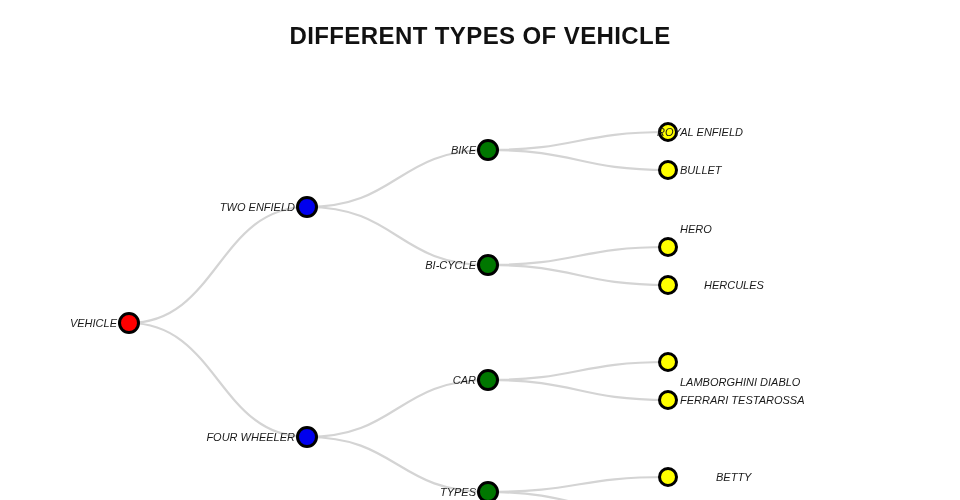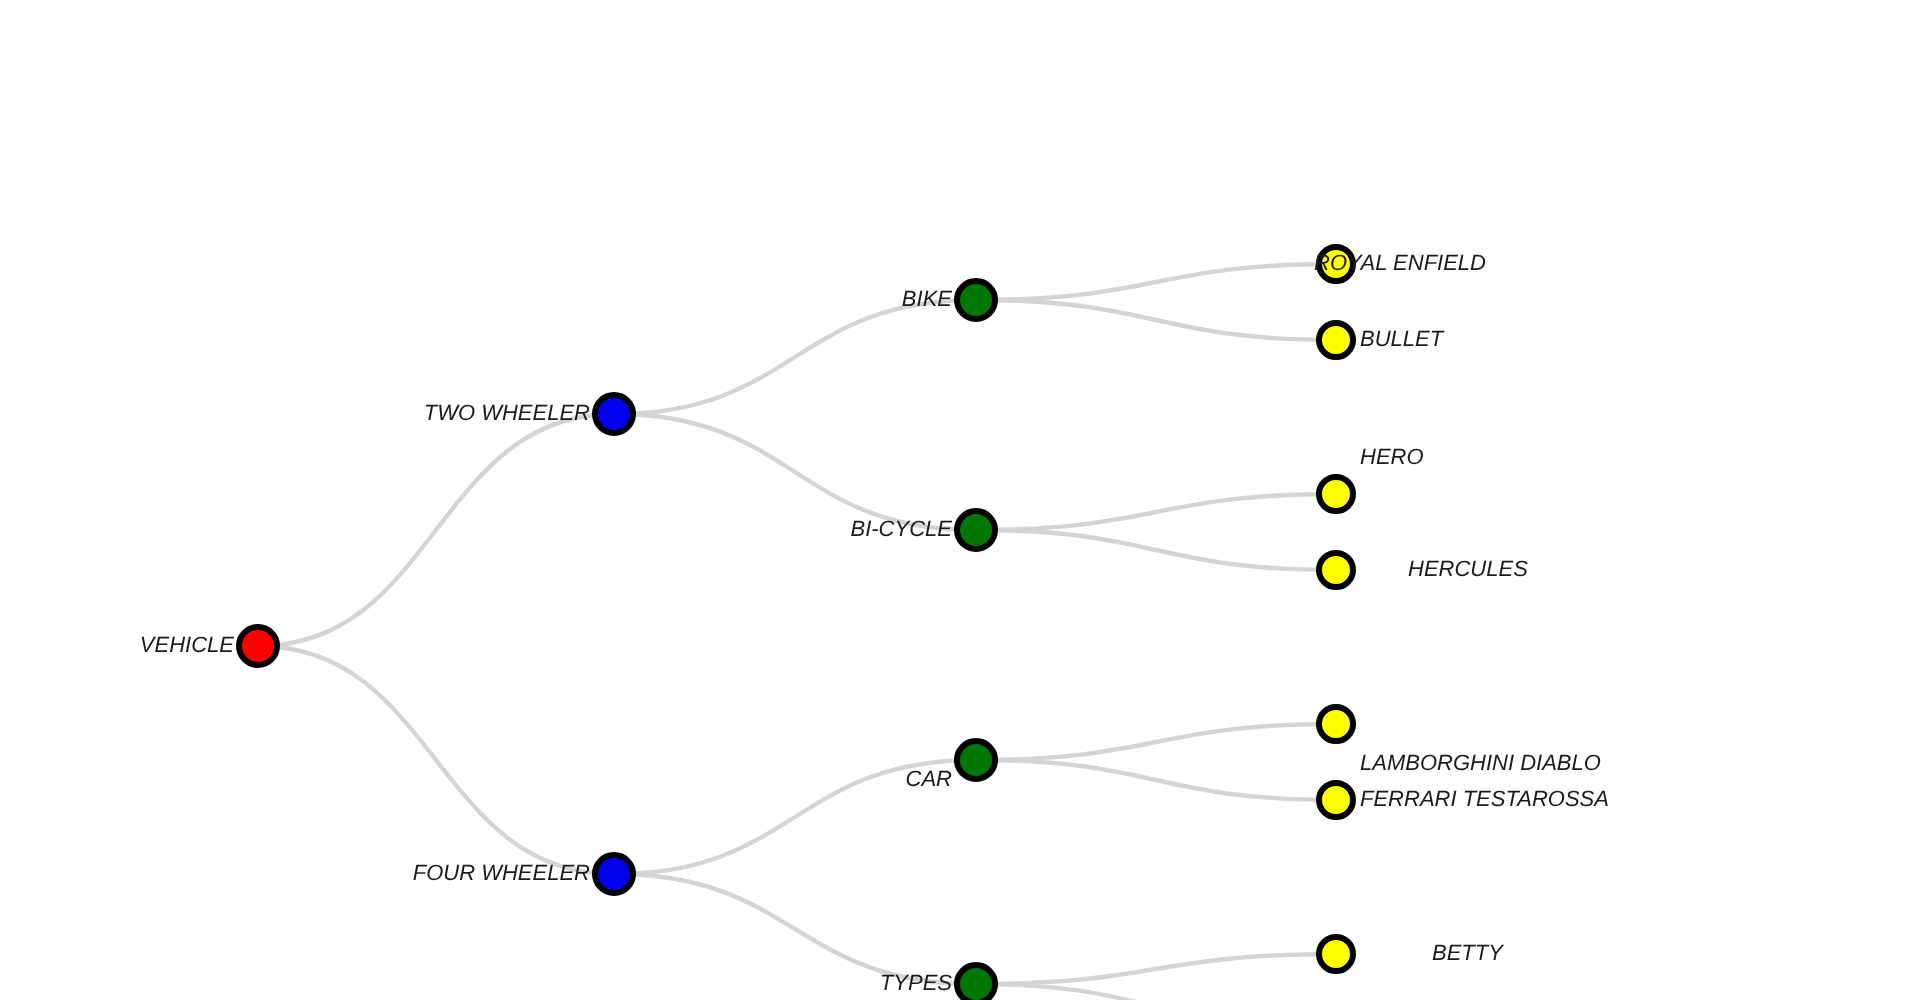--- a/index.html
+++ b/index.html
@@ -55,20 +55,21 @@
     line-height: 1;
   }
   .label-right { text-align: left; }
   .label-left  { text-align: center; }
 </style>
 </head>
 <body>
 
 <div id="stage">
 
+  <div id="title">DIFFERENT TYPES OF VEHICLE</div>
 
   <svg id="edges" viewBox="0 0 960 500" width="960" height="500" xmlns="http://www.w3.org/2000/svg">
       <path d="M 129 323 C 218 323, 218 207, 307 207" fill="none" stroke="#d4d4d4" stroke-width="2.2" stroke-linecap="round"></path>
       <path d="M 129 323 C 218 323, 218 437, 307 437" fill="none" stroke="#d4d4d4" stroke-width="2.2" stroke-linecap="round"></path>
       <path d="M 307 207 C 397.5 207, 397.5 150, 488 150" fill="none" stroke="#d4d4d4" stroke-width="2.2" stroke-linecap="round"></path>
       <path d="M 307 207 C 397.5 207, 397.5 265, 488 265" fill="none" stroke="#d4d4d4" stroke-width="2.2" stroke-linecap="round"></path>
       <path d="M 307 437 C 397.5 437, 397.5 380, 488 380" fill="none" stroke="#d4d4d4" stroke-width="2.2" stroke-linecap="round"></path>
       <path d="M 307 437 C 397.5 437, 397.5 492, 488 492" fill="none" stroke="#d4d4d4" stroke-width="2.2" stroke-linecap="round"></path>
       <path d="M 488 150 C 578 150, 578 132, 668 132" fill="none" stroke="#d4d4d4" stroke-width="2.2" stroke-linecap="round"></path>
       <path d="M 488 150 C 578 150, 578 170, 668 170" fill="none" stroke="#d4d4d4" stroke-width="2.2" stroke-linecap="round"></path>
@@ -77,29 +78,29 @@
       <path d="M 488 380 C 578 380, 578 362, 668 362" fill="none" stroke="#d4d4d4" stroke-width="2.2" stroke-linecap="round"></path>
       <path d="M 488 380 C 578 380, 578 400, 668 400" fill="none" stroke="#d4d4d4" stroke-width="2.2" stroke-linecap="round"></path>
       <path d="M 488 492 C 578 492, 578 477, 668 477" fill="none" stroke="#d4d4d4" stroke-width="2.2" stroke-linecap="round"></path>
       <path d="M 488 492 C 578 492, 578 515, 668 515" fill="none" stroke="#d4d4d4" stroke-width="2.2" stroke-linecap="round"></path>
     </svg>
 
   <div id="nodes-layer">
       <div class="node" style="left: 118px; top: 312px; width: 22px; height: 22px; background: rgb(255, 0, 0); border-color: rgb(0, 0, 0);"></div>
       <div class="node-label label-left" style="color: rgb(26, 26, 26); top: 318px; right: 843px;">VEHICLE</div>
       <div class="node" style="left: 296px; top: 196px; width: 22px; height: 22px; background: rgb(0, 0, 238); border-color: rgb(0, 0, 0);"></div>
-      <div class="node-label label-left" style="color: rgb(26, 26, 26); top: 202px; right: 665px;">TWO WHEELER</div>
+      <div class="node-label label-left" style="color: rgb(26, 26, 26); top: 202px; right: 665px;">TWO ENFIELD</div>
       <div class="node" style="left: 296px; top: 426px; width: 22px; height: 22px; background: rgb(0, 0, 238); border-color: rgb(0, 0, 0);"></div>
       <div class="node-label label-left" style="color: rgb(26, 26, 26); top: 432px; right: 665px;">FOUR WHEELER</div>
       <div class="node" style="left: 477px; top: 139px; width: 22px; height: 22px; background: rgb(0, 119, 0); border-color: rgb(0, 0, 0);"></div>
       <div class="node-label label-left" style="color: rgb(26, 26, 26); top: 145px; right: 484px;">BIKE</div>
       <div class="node" style="left: 477px; top: 254px; width: 22px; height: 22px; background: rgb(0, 119, 0); border-color: rgb(0, 0, 0);"></div>
       <div class="node-label label-left" style="color: rgb(26, 26, 26); top: 260px; right: 484px;">BI-CYCLE</div>
       <div class="node" style="left: 477px; top: 369px; width: 22px; height: 22px; background: rgb(0, 119, 0); border-color: rgb(0, 0, 0);"></div>
-      <div class="node-label label-left" style="color: rgb(26, 26, 26); top: 385px; right: 484px; font-style: italic;">CAR</div>
+      <div class="node-label label-left" style="color: rgb(26, 26, 26); top: 375px; right: 484px; font-style: italic;">CAR</div>
       <div class="node" style="left: 477px; top: 481px; width: 22px; height: 22px; background: rgb(0, 119, 0); border-color: rgb(0, 0, 0);"></div>
       <div class="node-label label-left" style="color: rgb(26, 26, 26); top: 487px; right: 484px;">TYPES</div>
       <div class="node" style="left: 658px; top: 122px; width: 20px; height: 20px; background: rgb(255, 255, 0); border-color: rgb(0, 0, 0);"></div>
       <div class="node-label label-right" style="color: rgb(26, 26, 26); top: 127px; left: 657px; text-align: right;">ROYAL ENFIELD</div>
       <div class="node" style="left: 658px; top: 160px; width: 20px; height: 20px; background: rgb(255, 255, 0); border-color: rgb(0, 0, 0);"></div>
       <div class="node-label label-right" style="color: rgb(26, 26, 26); top: 165px; left: 680px;">BULLET</div>
       <div class="node" style="left: 658px; top: 237px; width: 20px; height: 20px; background: rgb(255, 255, 0); border-color: rgb(0, 0, 0);"></div>
       <div class="node-label label-right" style="color: rgb(26, 26, 26); top: 224px; left: 680px; text-align: right;">HERO</div>
       <div class="node" style="left: 658px; top: 275px; width: 20px; height: 20px; background: rgb(255, 255, 0); border-color: rgb(0, 0, 0);"></div>
       <div class="node-label label-right" style="color: rgb(26, 26, 26); top: 280px; left: 704px;">HERCULES</div>

